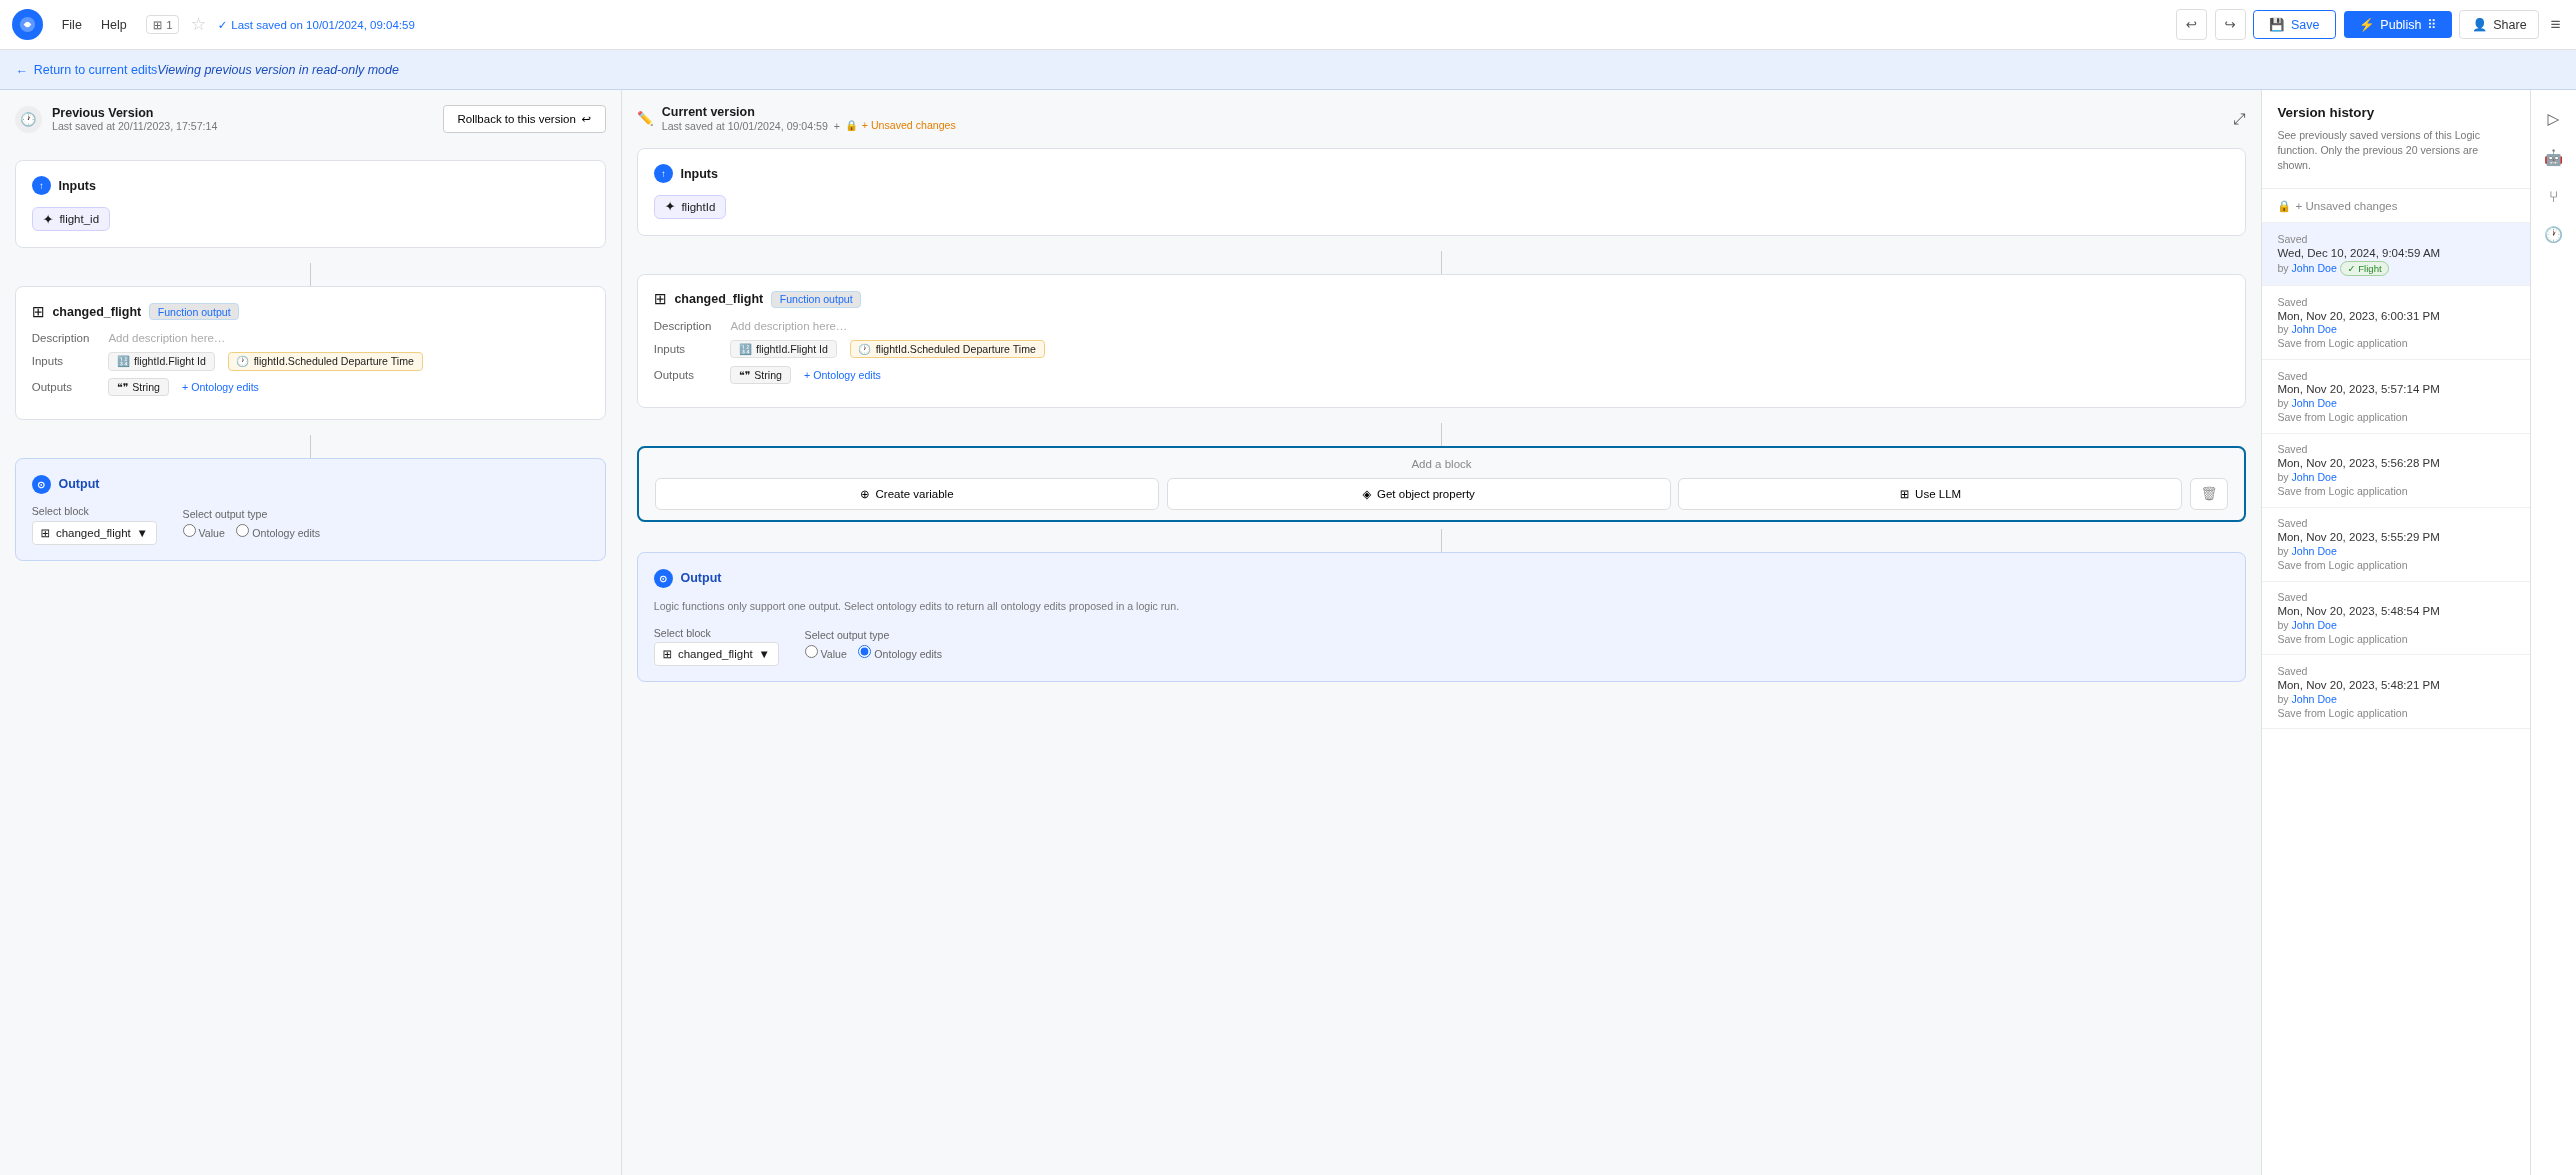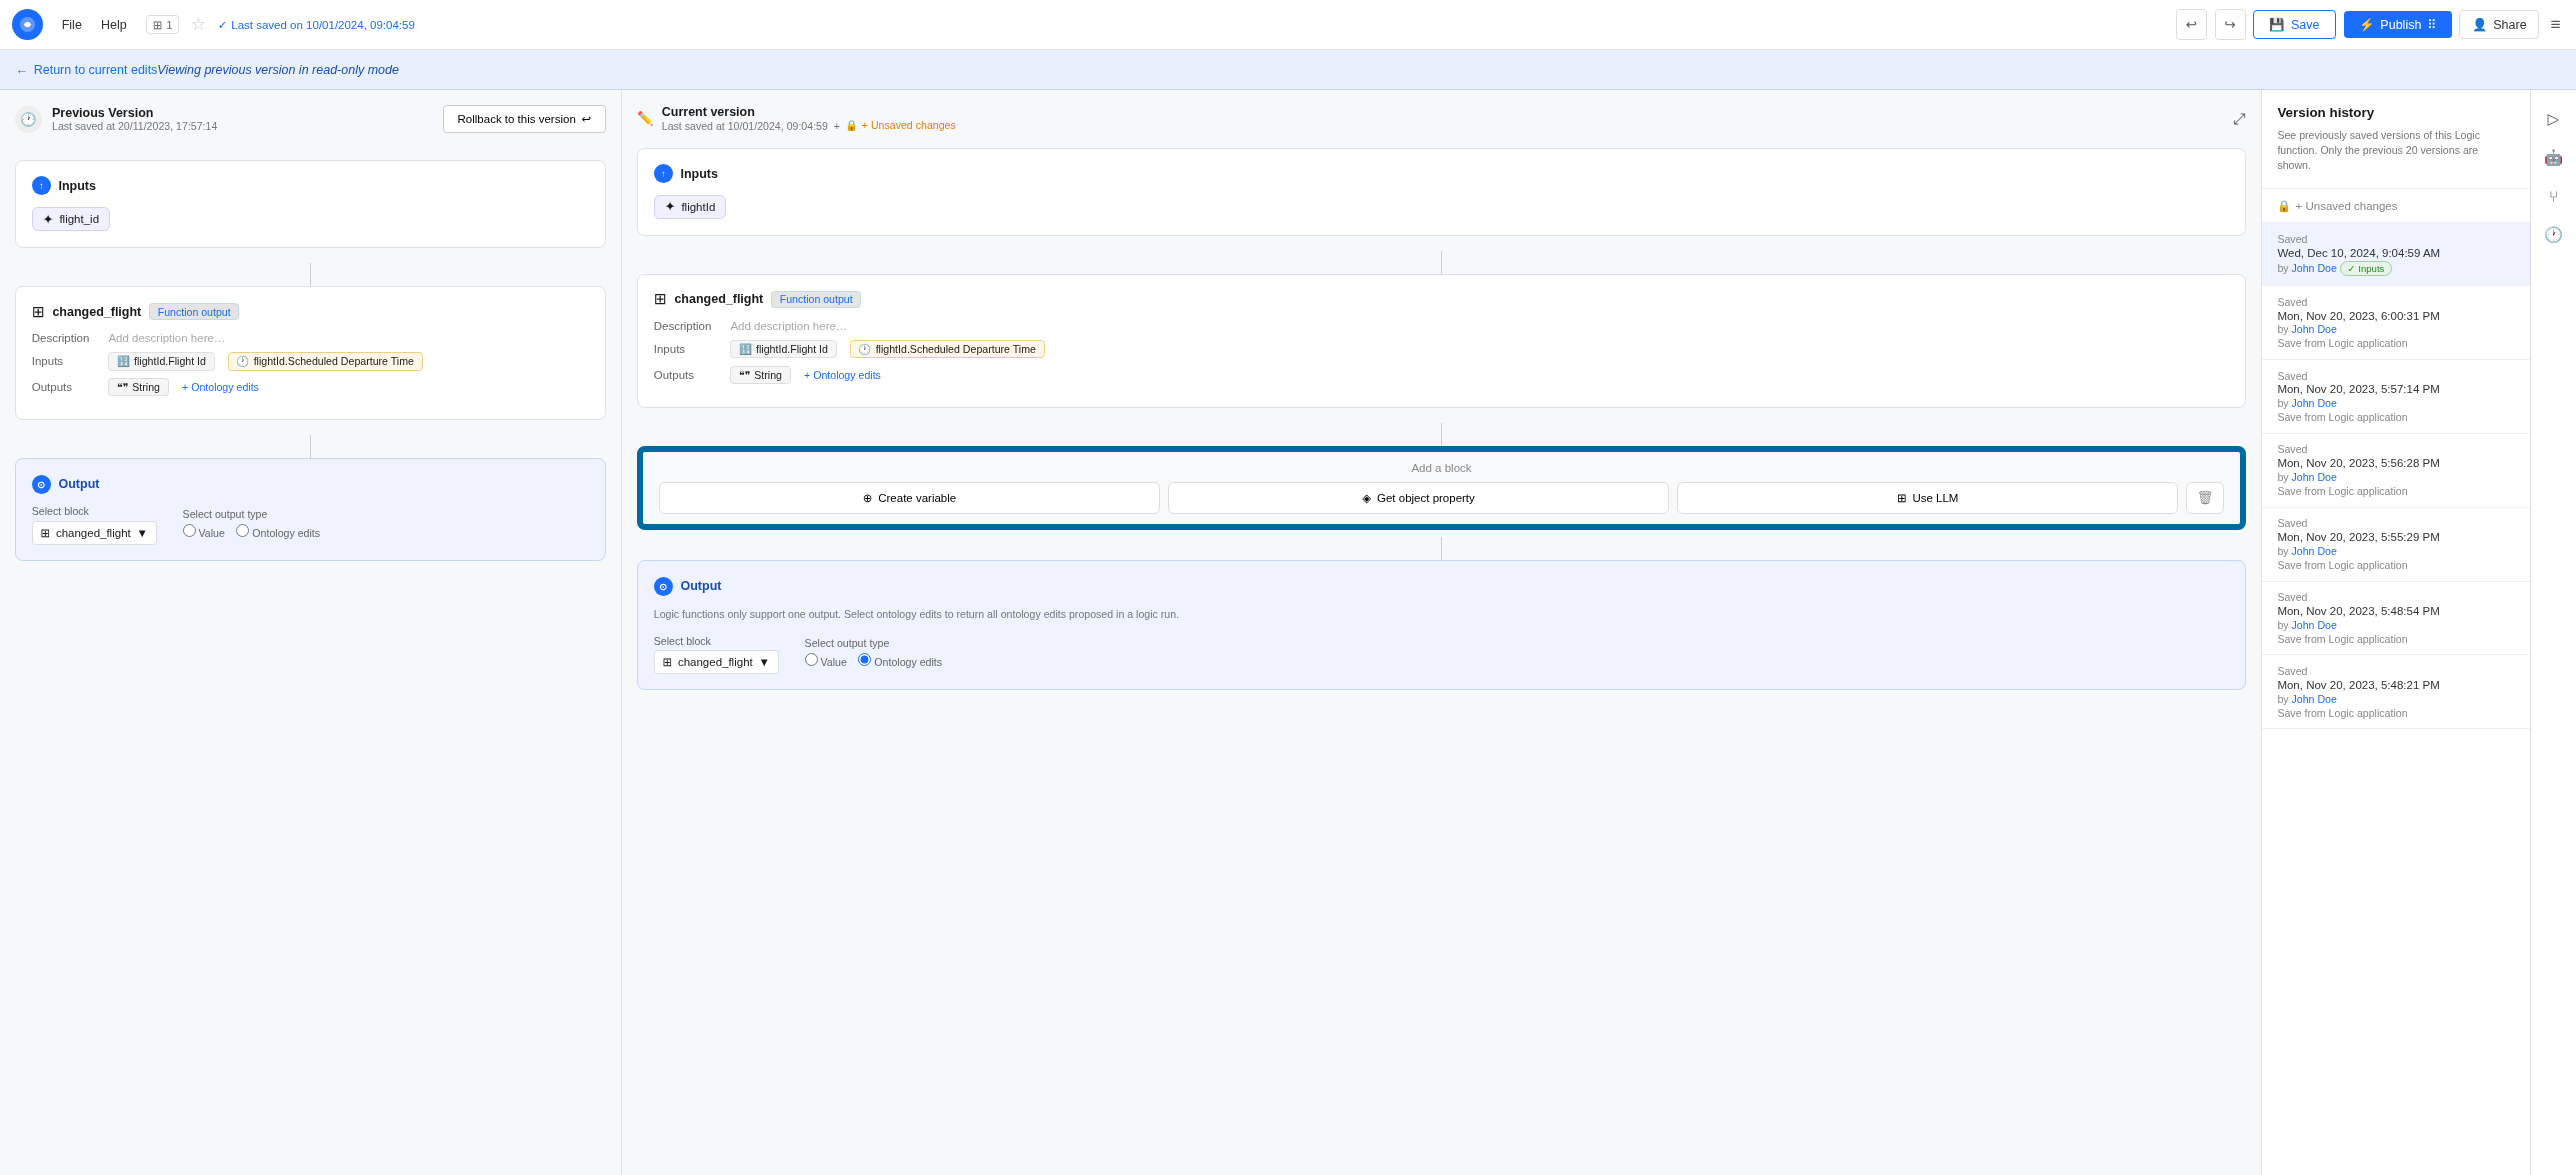--- a/index.html
+++ b/index.html
@@ -70,21 +70,21 @@
     .output-row label { font-size: 10.6px; color: #666; display: block; margin-bottom: 3.8px; }
     .select-block { display: flex; align-items: center; gap: 5.8px; background: #fff; border: 1px solid #ddd; border-radius: 3.8px; padding: 3.8px 7.7px; font-size: 11.5px; cursor: pointer; }
     .radio-option { display: flex; align-items: center; gap: 3.8px; font-size: 11.5px; cursor: pointer; }
     .radio-option input { accent-color: #1a6dff; }
 
     
     .connector { height: 23px; display: flex; align-items: center; justify-content: center; }
     .connector-line { width: 1.9px; height: 23px; background: #ccc; margin: 0 auto; }
 
     
-    .add-block-bar { background: #f8f9fb; border: 6px solid #0369a1; border-radius: 7.7px; padding: 9.6px 15.4px; margin-bottom: 7.7px; }
+    .add-block-bar { background: #f8f9fb; border: 2px solid #0369a1; border-radius: 7.7px; padding: 9.6px 15.4px; margin-bottom: 7.7px; }
     .add-block-label { font-size: 11.5px; color: #888; margin-bottom: 7.7px; text-align: center; }
     .add-block-buttons { display: flex; gap: 7.7px; }
     .add-block-btn { flex: 1; background: #fff; border: 1px solid #ddd; border-radius: 5.8px; padding: 7.7px 11.5px; cursor: pointer; font-size: 11.5px; display: flex; align-items: center; gap: 5.8px; justify-content: center; }
     .add-block-btn:last-child { flex: 0; }
     .trash-btn { background: #fff; border: 1px solid #ddd; border-radius: 5.8px; padding: 7.7px 9.6px; cursor: pointer; color: #888; }
 
     
     .version-history-panel { width: 269px; background: #fff; border-left: 1px solid #e0e0e0; overflow-y: auto; flex-shrink: 0; }
     .version-history-header { padding: 15.4px; border-bottom: 1px solid #eee; }
     .version-history-header h3 { font-size: 13.4px; font-weight: 600; margin-bottom: 7.7px; }
@@ -386,21 +386,21 @@
       <div class="unsaved">
         <span>🔒</span>
         <span>+ Unsaved changes</span>
       </div>
     </div>
 
     <div id="version-items-container">
         <div class="version-item selected">
       <div class="saved-label">Saved</div>
       <div class="date">Wed, Dec 10, 2024, 9:04:59 AM</div>
-      <div class="by-line">by <span class="author">John Doe</span> <span class="latest-badge">✓ Inputs</span></div>
+      <div class="by-line">by <span class="author">John Doe</span> <span class="latest-badge">✓ Flight</span></div>
 
     </div>
         <div class="version-item">
       <div class="saved-label">Saved</div>
       <div class="date">Mon, Nov 20, 2023, 6:00:31 PM</div>
       <div class="by-line">by <span class="author">John Doe</span> </div>
       <div class="source-line">Save from Logic application</div>
     </div>
         <div class="version-item">
       <div class="saved-label">Saved</div>

